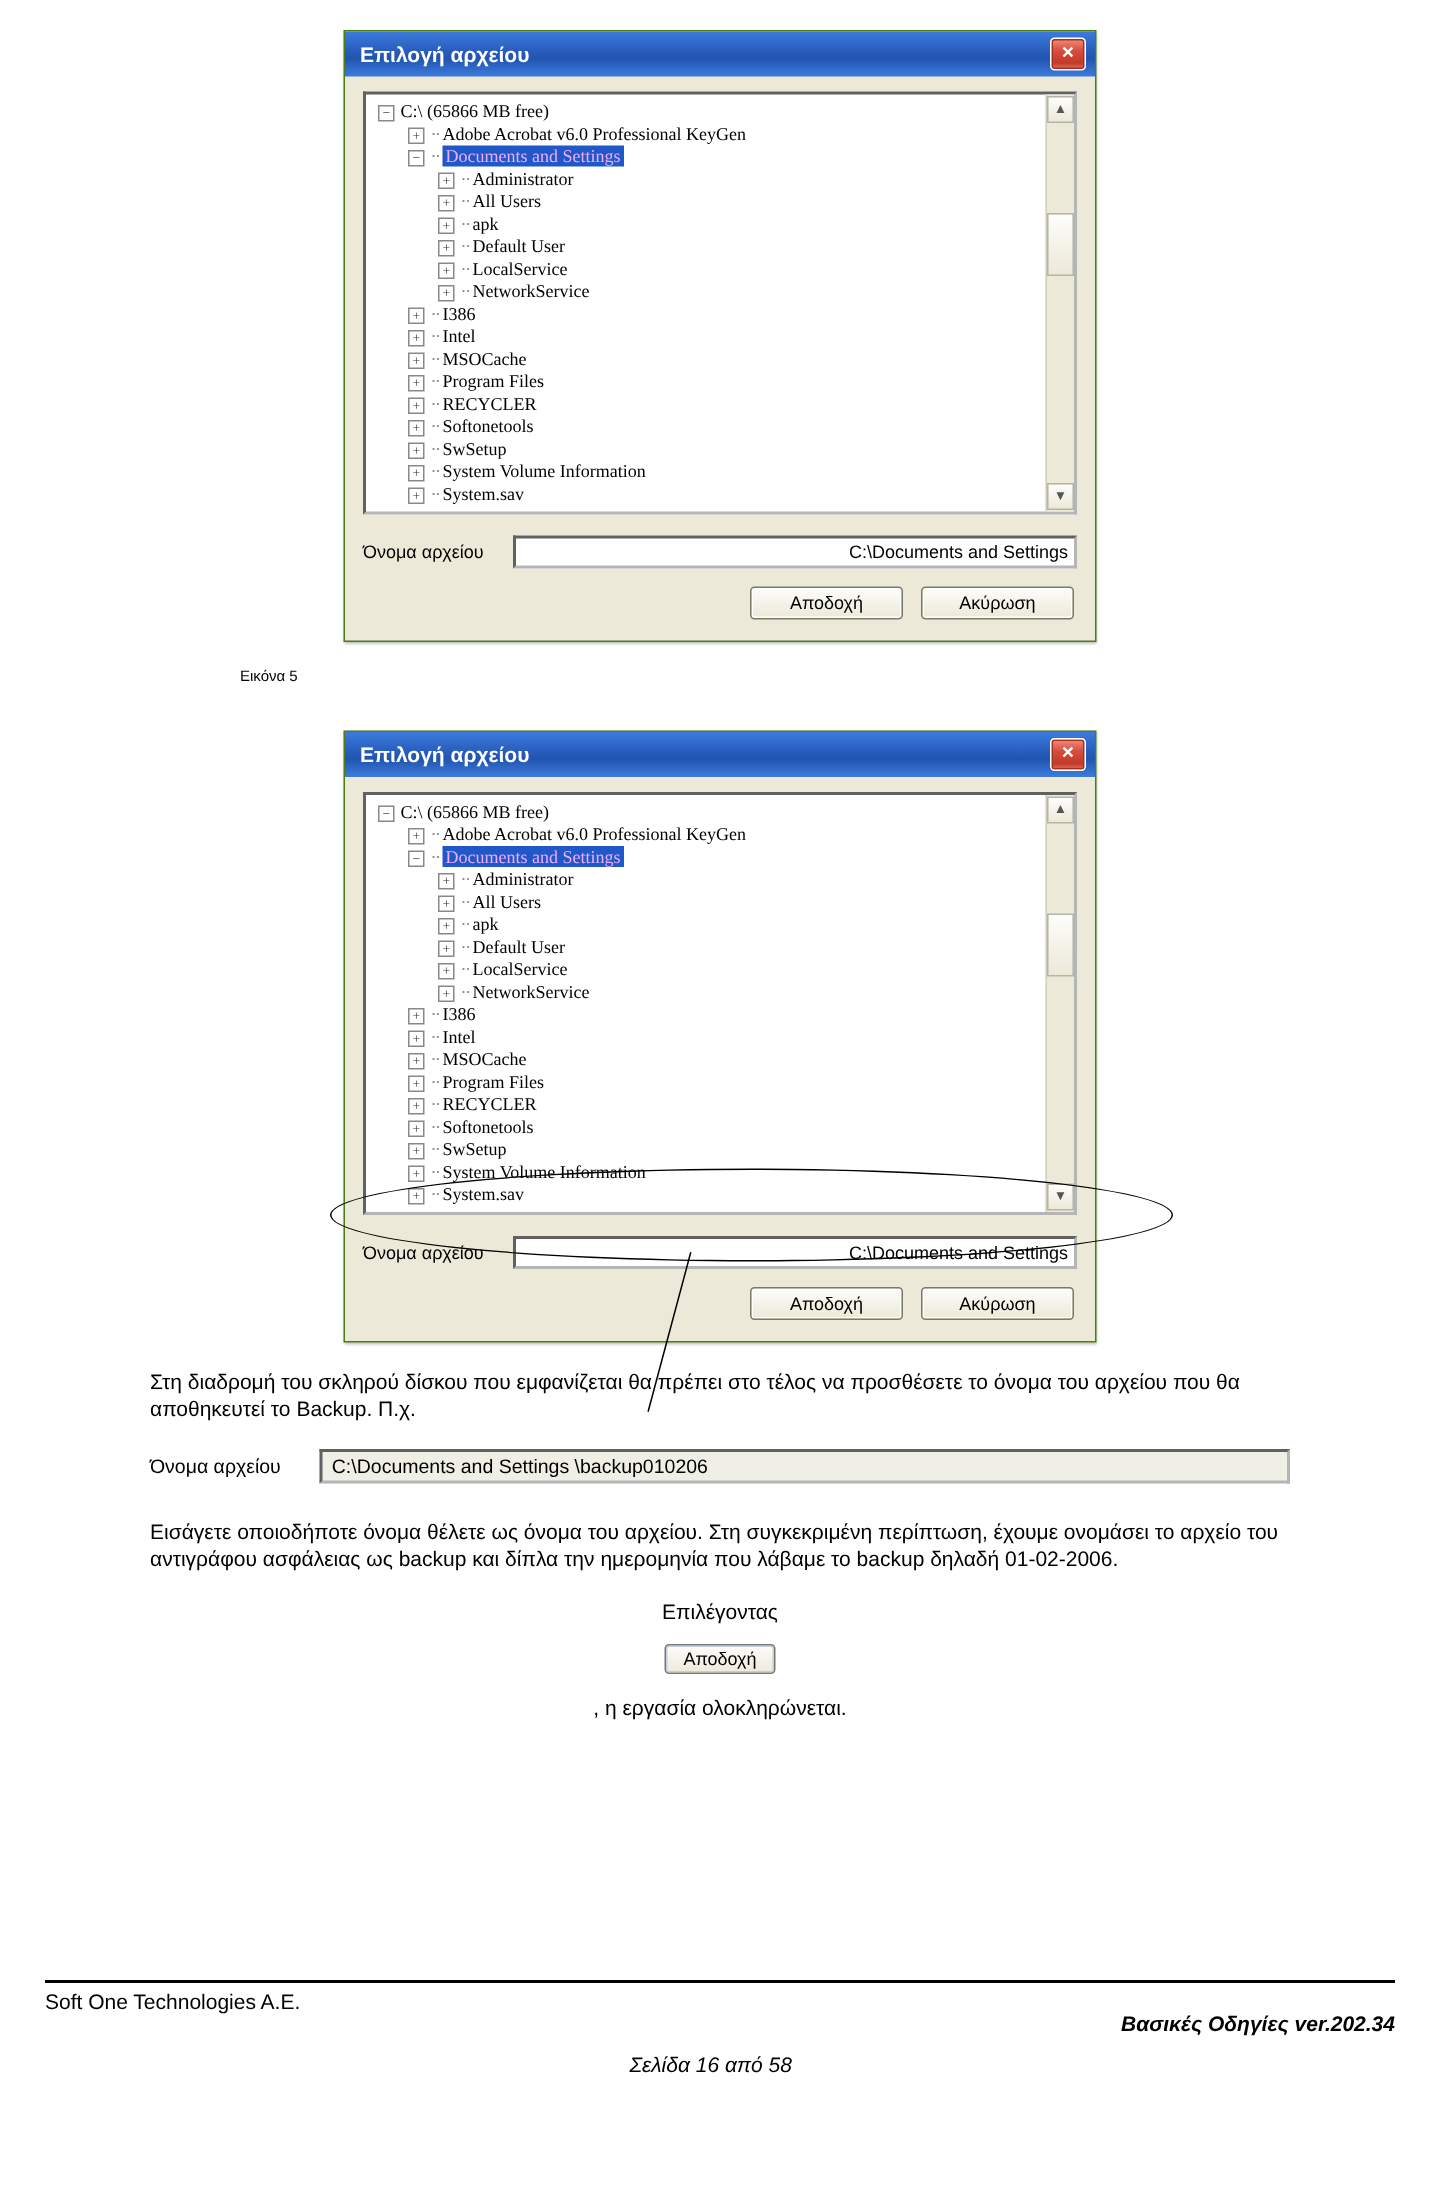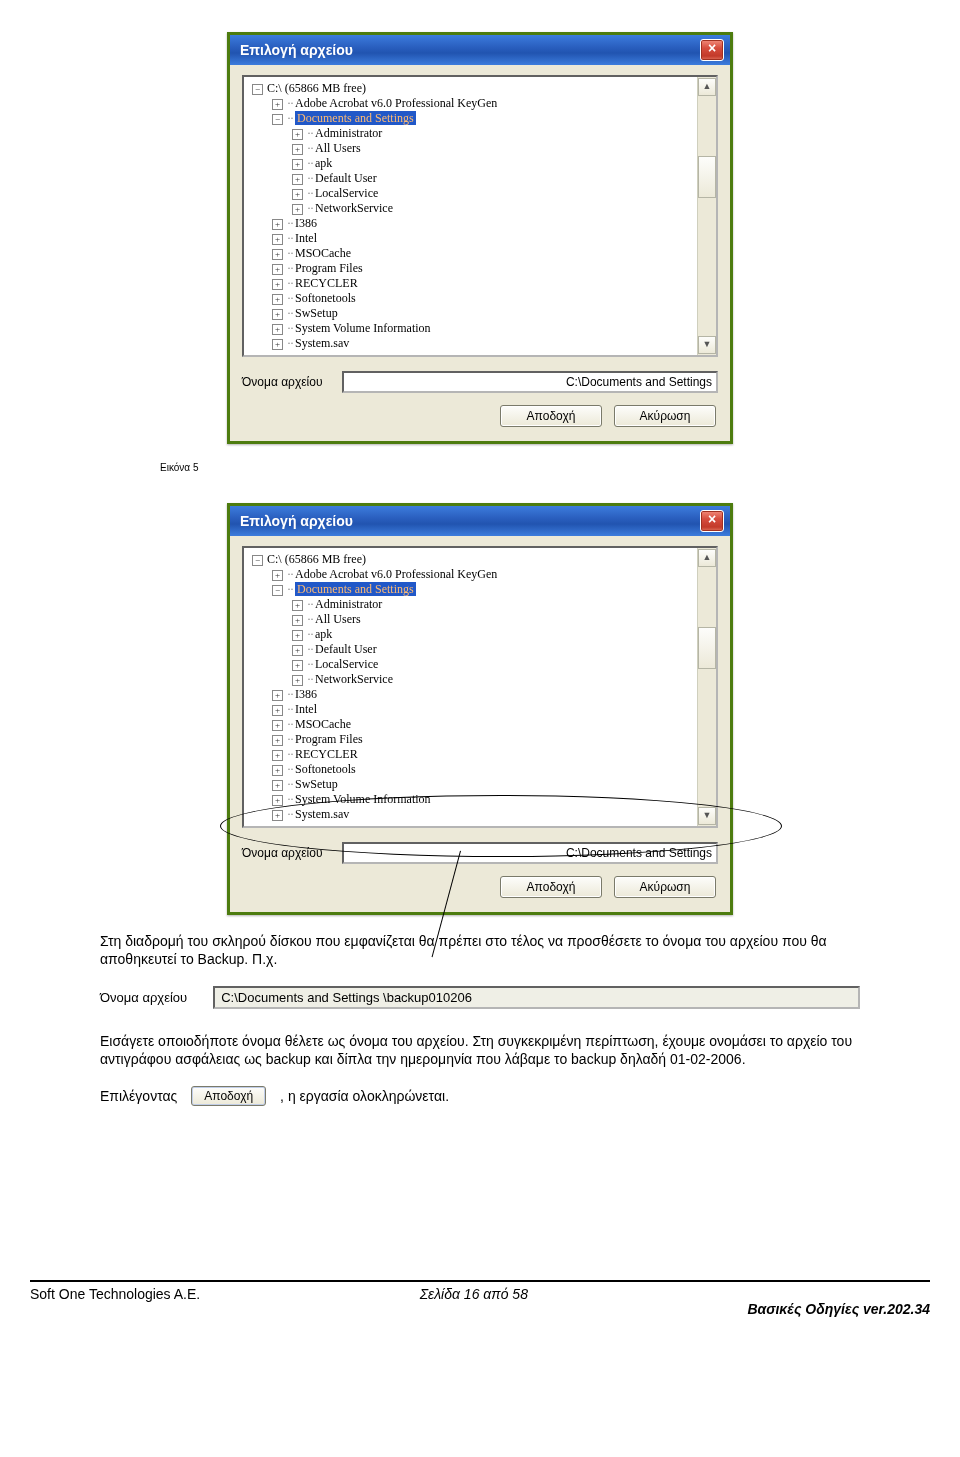--- a/index.html
+++ b/index.html
@@ -9,22 +9,22 @@
     font-family: Arial, Helvetica, sans-serif;
     font-size: 13px;
     color: #000;
     width: 960px;
   }
   .page {
     padding: 20px 100px 40px 100px;
   }
   .dialog {
     width: 500px;
-    margin: 12px auto 18px auto;
-    border: 3px solid #4d7c0f;
+    margin: 0 auto 18px auto;
+    border: 1px solid #4d7c0f;
     background: #ece9d8;
     box-shadow: 0 1px 2px rgba(0,0,0,0.3);
   }
   .titlebar {
     display: flex;
     align-items: center;
     justify-content: space-between;
     background: linear-gradient(#3c7cdd, #2a5fbf 40%, #2154b0 60%, #3c7cdd);
     color: #fff;
     font-weight: bold;
@@ -101,21 +101,21 @@
     margin-right: 4px;
     vertical-align: middle;
     background:#fff;
   }
   .dotline {
     color: #888;
     letter-spacing: -1px;
   }
   .selected {
     background: #2158c8;
-    color: #fdba74;
+    color: #f0abfc;
     padding: 0 2px;
   }
   .filename-row {
     display: flex;
     align-items: center;
     padding: 10px 12px 6px 12px;
     font-family: Tahoma, Arial, sans-serif;
     font-size: 12px;
   }
   .filename-row .label {
@@ -172,40 +172,41 @@
     background: #efefe6;
     padding: 2px 6px;
     flex: 1;
   }
   .inline-row {
     display: flex;
     align-items: center;
     gap: 14px;
     font-size: 14px;
     margin: 14px 0;
+    flex-direction: column;
   }
   .small-btn {
     padding: 2px 12px;
     border: 1px solid #7a7a6a;
     border-radius: 3px;
     background: linear-gradient(#fdfdfb,#ece9d8);
     font-family: Tahoma, Arial, sans-serif;
     font-size: 12px;
     box-shadow: 0 0 0 1px #c0cde8 inset;
   }
   .footer {
     border-top: 2px solid #000;
     margin: 120px 30px 0 30px;
     padding-top: 4px;
     display: flex;
     justify-content: space-between;
     font-size: 14px;
   }
   .footer .left { font-weight: normal; }
-  .footer .center { font-style: italic; }
+  .footer .center { font-style: italic; margin-top: 42px; }
   .footer .right { font-weight: bold; font-style: italic; margin-top: 15px; }
   .ellipse-annot {
     position: relative;
   }
   .ellipse {
     position: absolute;
     border: 1px solid #000;
     border-radius: 50%;
     width: 560px;
     height: 60px;

